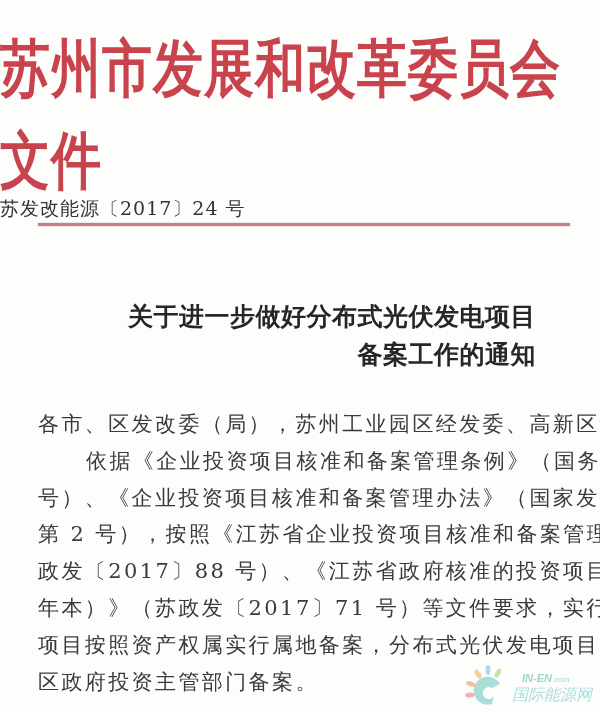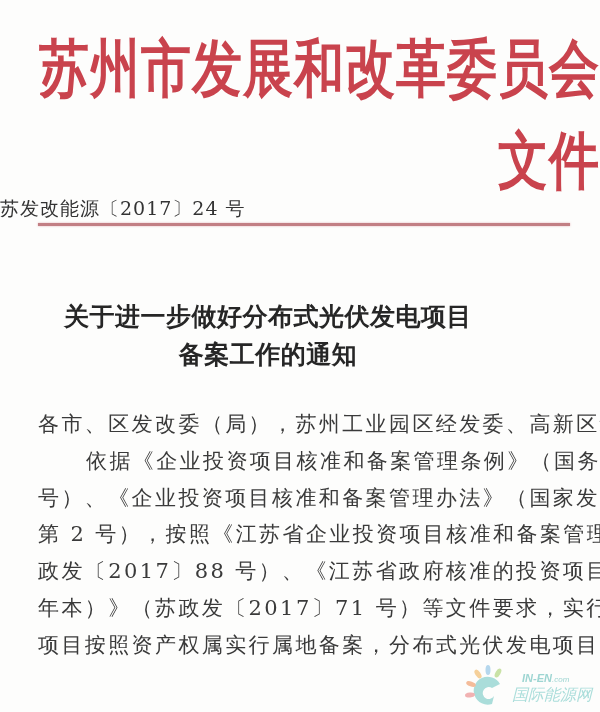--- a/index.html
+++ b/index.html
@@ -5,21 +5,21 @@
     html, body { margin: 0; padding: 0; }
     body {
       width: 600px; height: 712px; overflow: hidden;
       background: #fdfdfc;
       position: relative;
       font-family: "DejaVu Serif", "Liberation Serif", serif;
       color: #2a2a2a;
     }
     .doc-header {
       position: absolute; left: 0; top: 22px; width: 600px;
-      text-align: right;
+      text-align: left;
     }
     .doc-title {
       display: inline-block;
       font-family: "DejaVu Serif", "Liberation Serif", serif;
       font-weight: bold;
       font-size: 50px;
       line-height: 74px;
       color: #c9434d;
       letter-spacing: 1px;
       transform: scaleY(1.25);
@@ -32,21 +32,21 @@
       color: #333;
       letter-spacing: 1px;
     }
     .red-rule {
       position: absolute; left: 38px; top: 223px; width: 532px; height: 3px;
       background: #c27f84;
       box-shadow: 0 0 2px rgba(200,90,100,0.5);
     }
     .notice-title {
       position: absolute; left: 0; top: 298px; width: 536px;
-      text-align: center;
+      text-align: right;
       font-weight: bold;
       font-size: 25px;
       line-height: 38px;
       color: #262626;
       letter-spacing: 0.5px;
     }
     .body-text {
       position: absolute; left: 38px; top: 406px; width: 540px;
       font-size: 21px;
       line-height: 36.8px;
@@ -92,20 +92,21 @@
 </div>
 
 <div class="body-text">
   <div class="body-line">各市、区发改委（局），苏州工业园区经发委、高新区经发局：</div>
   <div class="body-line indent">依据《企业投资项目核准和备案管理条例》（国务院令第 673</div>
   <div class="body-line">号）、《企业投资项目核准和备案管理办法》（国家发展改革委令</div>
   <div class="body-line">第 2 号），按照《江苏省企业投资项目核准和备案管理办法》（苏</div>
   <div class="body-line">政发〔2017〕88 号）、《江苏省政府核准的投资项目目录（2017</div>
   <div class="body-line">年本）》（苏政发〔2017〕71 号）等文件要求，实行备案管理的</div>
   <div class="body-line">项目按照资产权属实行属地备案，分布式光伏发电项目由各市、</div>
+  <div class="body-line">区政府投资主管部门备案。</div>
 </div>
 
 <div class="watermark">
   <svg class="wm-logo" viewBox="0 0 48 44">
     <path d="M30 40 A14 14 0 1 1 38 20 L30 24 A6 6 0 1 0 32 32 Z" fill="#8fd3cf"></path>
     <ellipse cx="26" cy="6" rx="2.5" ry="5" fill="#9ecbe8"></ellipse>
     <ellipse cx="36" cy="9" rx="2.5" ry="5" transform="rotate(30 36 9)" fill="#b8d98a"></ellipse>
     <ellipse cx="16" cy="10" rx="2.5" ry="5" transform="rotate(-35 16 10)" fill="#f3c27a"></ellipse>
     <ellipse cx="9" cy="20" rx="2.5" ry="5" transform="rotate(-70 9 20)" fill="#f2a77a"></ellipse>
     <ellipse cx="8" cy="31" rx="2.5" ry="5" transform="rotate(-95 8 31)" fill="#ee9a9a"></ellipse>

